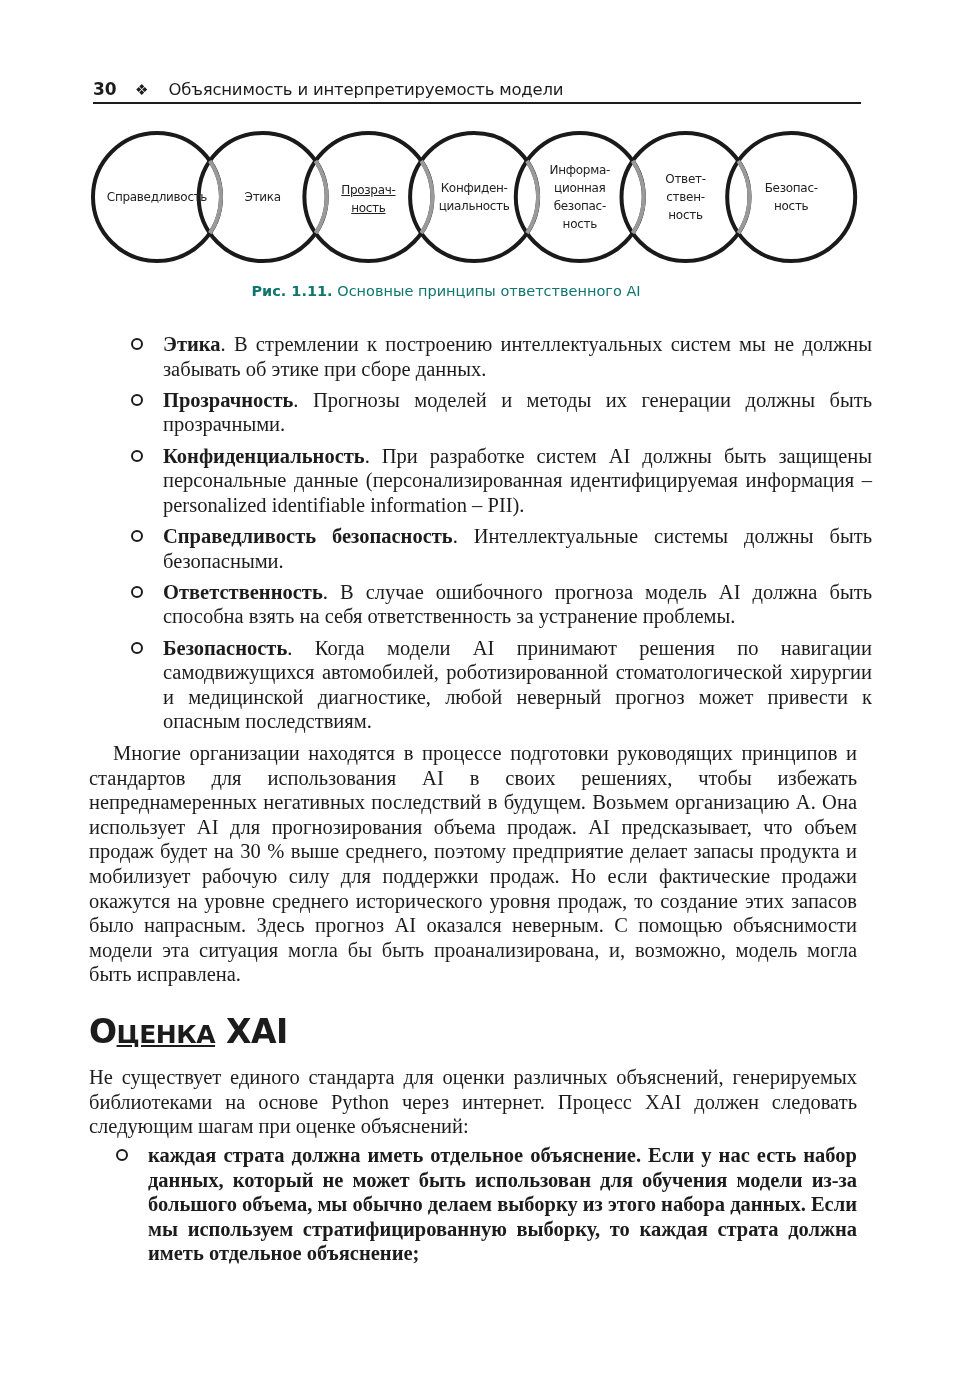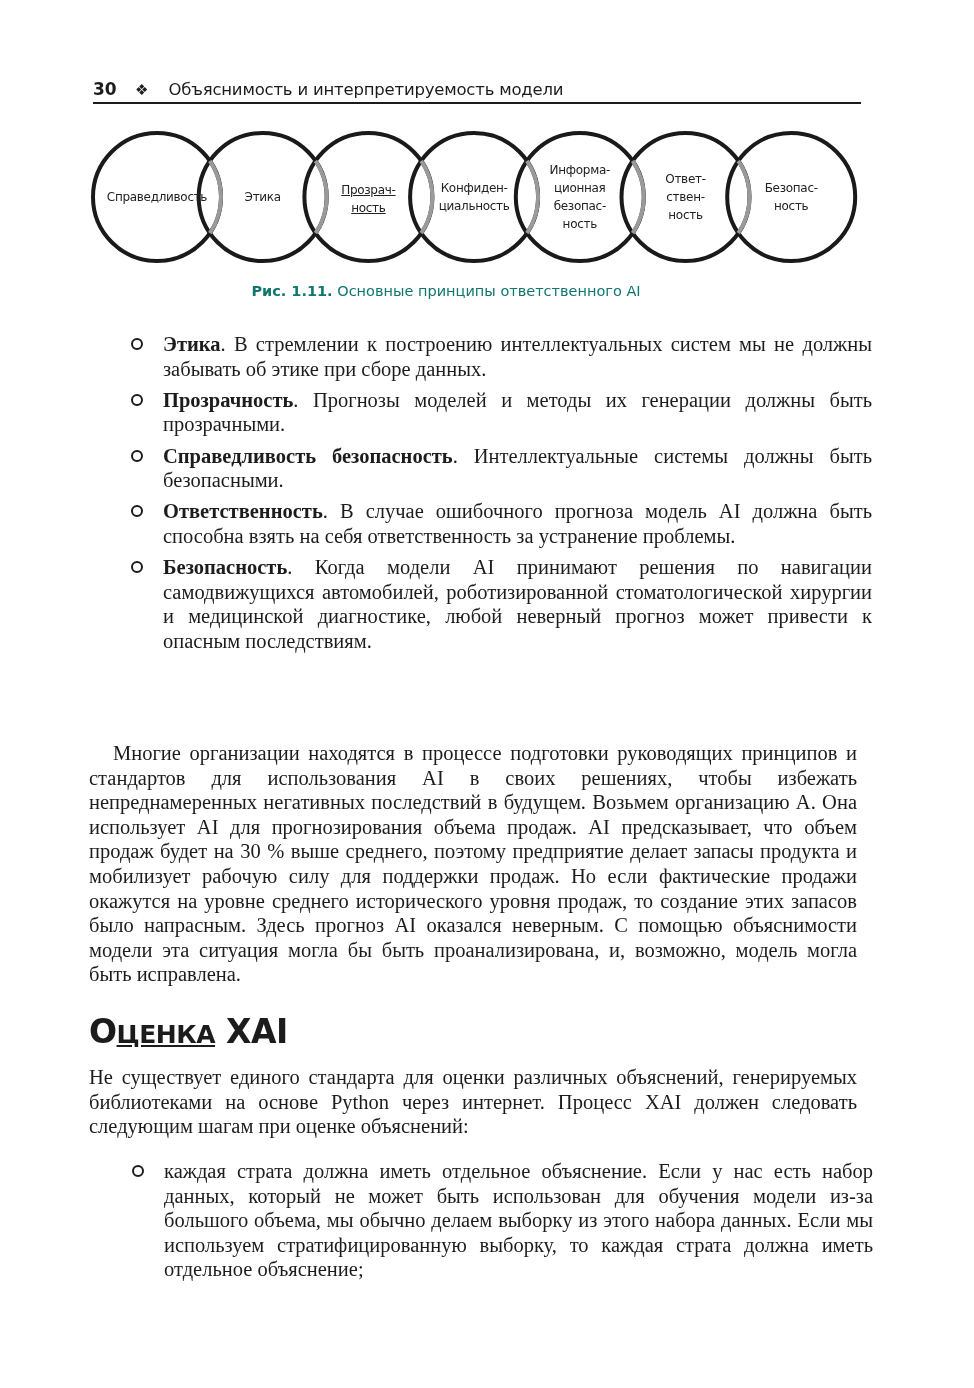--- a/index.html
+++ b/index.html
@@ -16,21 +16,21 @@
   .caption b { font-weight:bold; }
   .text { font-family:"Liberation Serif", serif; font-size:20.5px; line-height:24.6px; text-align:justify; color:#1c1c1c; }
   .bullets { position:absolute; left:116px; top:317px; width:741px; margin:15px; padding:0; list-style:none; }
   .bullets li { position:relative; padding-left:32px; margin-bottom:6.6px; }
   .bullet-mark { position:absolute; left:0; top:6px; width:12px; height:12px; border:2.4px solid #1c1c1c; border-radius:50%; box-sizing:border-box; }
   .bullets b { font-weight:bold; }
   .para1 { position:absolute; left:89px; top:741px; width:768px; text-indent:24px; }
   .section-title { position:absolute; left:89px; top:1012px; font-family:"DejaVu Sans", sans-serif; font-weight:bold; font-size:33px; color:#1c1c1c; letter-spacing:-0.5px; }
   .section-title .sc { font-size:25px;text-decoration:underline; }
   .para2 { position:absolute; left:89px; top:1065px; width:768px; }
-  .bullets2 { position:absolute; left:116px; top:1143px; width:741px; margin:16px; padding:0; list-style:none; }
+  .bullets2 { position:absolute; left:116px; top:1143px; width:741px; margin:0; padding:0; list-style:none;font-weight:bold; }
   .bullets2 li { position:relative; padding-left:32px; }
 </style>
 </head>
 <body>
 
 <div class="header">
   <span class="pnum">30</span><span class="orn">❖</span><span class="title">Объяснимость и интерпретируемость модели</span>
 </div>
 
 <div class="diagram">
@@ -60,20 +60,21 @@
     </div>
 </div>
 
 <div class="caption">
   <b>Рис. 1.11.</b><span> Основные принципы ответственного AI</span>
 </div>
 
 <ul class="bullets text">
   <li><span class="bullet-mark"></span><b>Этика</b><span>. В стремлении к построению интеллектуальных систем мы не должны забывать об этике при сборе данных.</span></li>
   <li><span class="bullet-mark"></span><b>Прозрачность</b><span>. Прогнозы моделей и методы их генерации должны быть прозрачными.</span></li>
+  <li><span class="bullet-mark"></span><b>Конфиденциальность</b><span>. При разработке систем AI должны быть защищены персональные данные (персонализированная идентифицируемая информация – personalized identifiable information – PII).</span></li>
   <li><span class="bullet-mark"></span><b>Справедливость безопасность</b><span>. Интеллектуальные системы должны быть безопасными.</span></li>
   <li><span class="bullet-mark"></span><b>Ответственность</b><span>. В случае ошибочного прогноза модель AI должна быть способна взять на себя ответственность за устранение проблемы.</span></li>
   <li><span class="bullet-mark"></span><b>Безопасность</b><span>. Когда модели AI принимают решения по навигации самодвижущихся автомобилей, роботизированной стоматологической хирургии и медицинской диагностике, любой неверный прогноз может привести к опасным последствиям.</span></li>
 </ul>
 
 <p class="para1 text" style="margin:0">Многие организации находятся в процессе подготовки руководящих принципов и стандартов для использования AI в своих решениях, чтобы избежать непреднамеренных негативных последствий в будущем. Возьмем организацию A. Она использует AI для прогнозирования объема продаж. AI предсказывает, что объем продаж будет на 30 % выше среднего, поэтому предприятие делает запасы продукта и мобилизует рабочую силу для поддержки продаж. Но если фактические продажи окажутся на уровне среднего исторического уровня продаж, то создание этих запасов было напрасным. Здесь прогноз AI оказался неверным. С помощью объяснимости модели эта ситуация могла бы быть проанализирована, и, возможно, модель могла быть исправлена.</p>
 
 <h2 class="section-title" style="margin:0"><span>О</span><span class="sc" style="text-transform:uppercase">ценка</span><span> XAI</span></h2>
 
 <p class="para2 text" style="margin:0">Не существует единого стандарта для оценки различных объяснений, генерируемых библиотеками на основе Python через интернет. Процесс XAI должен следовать следующим шагам при оценке объяснений:</p>

